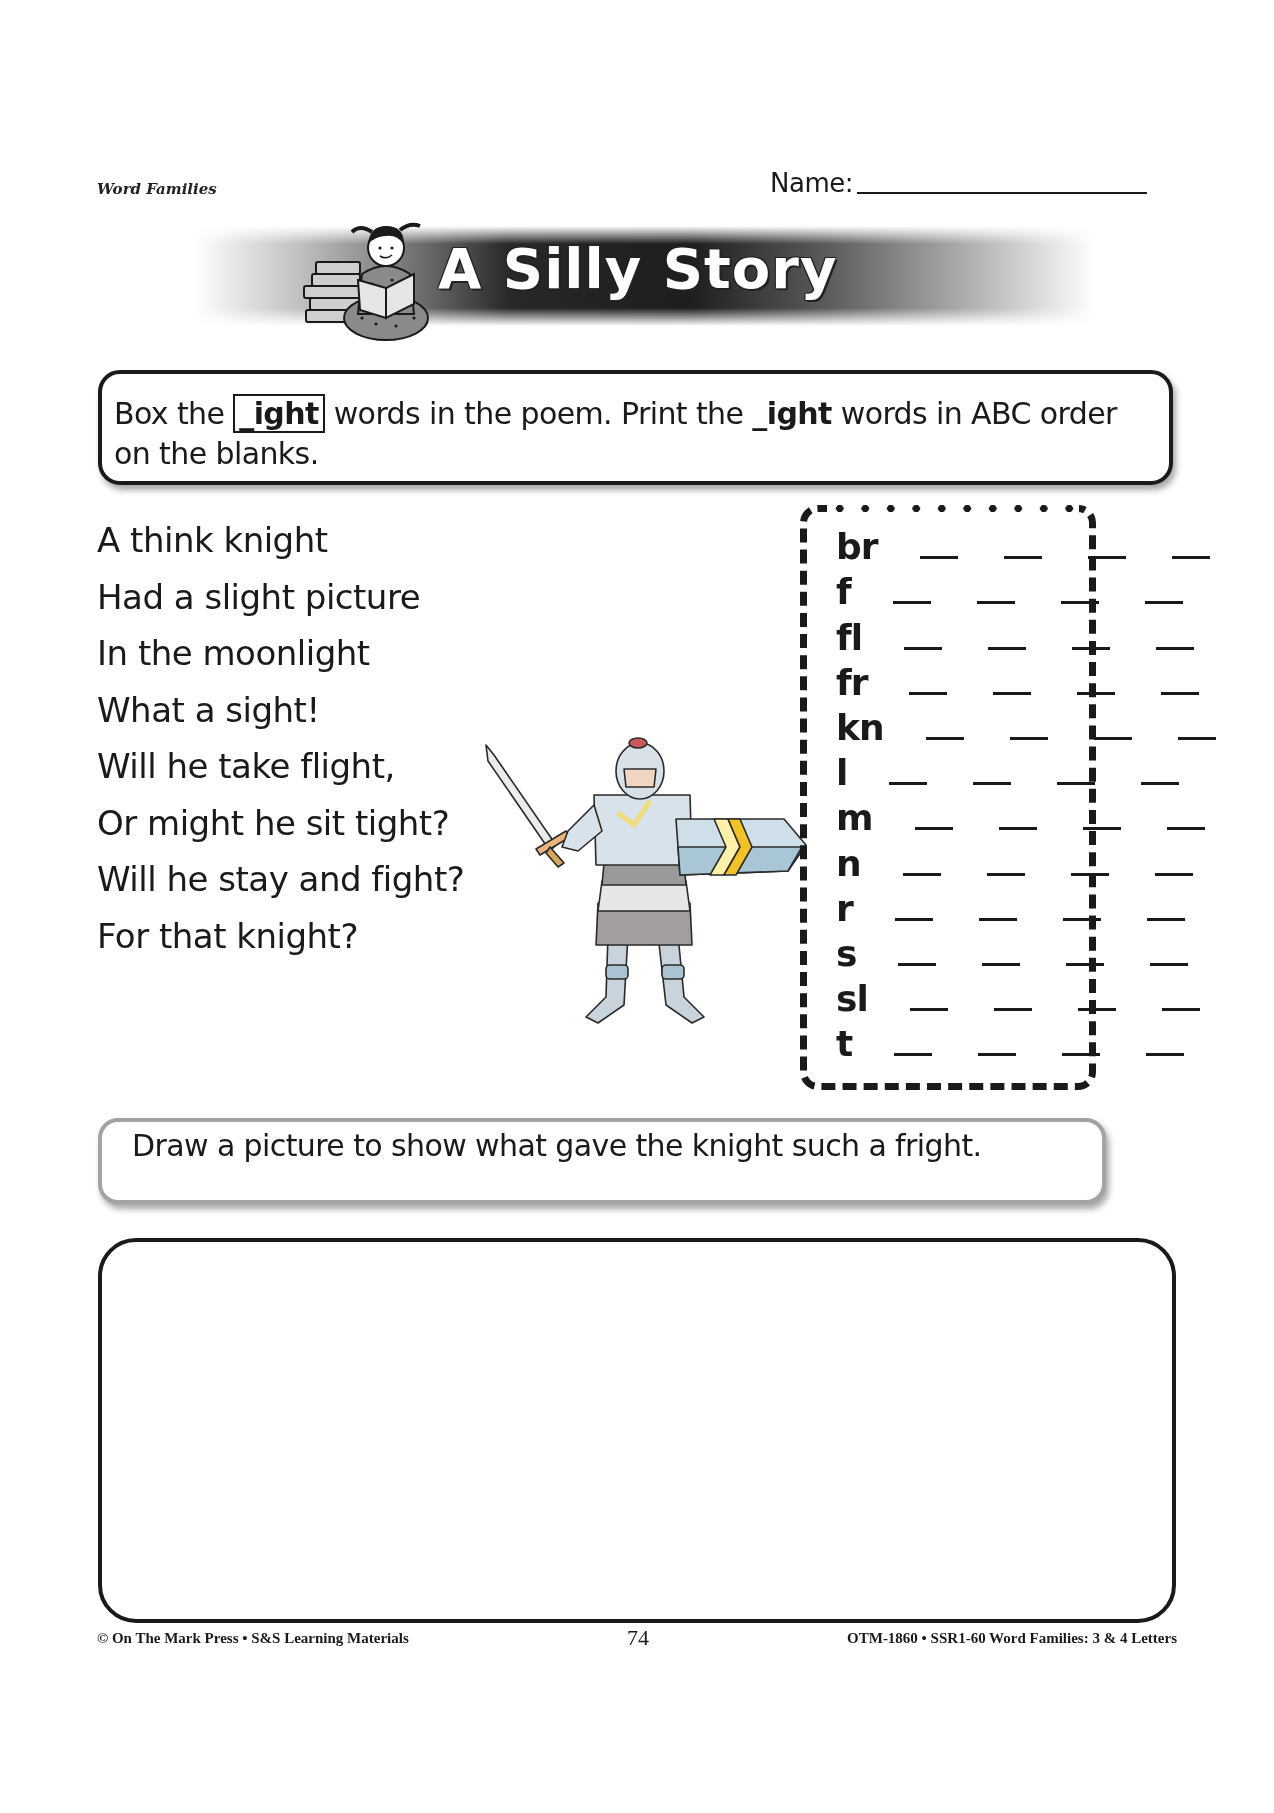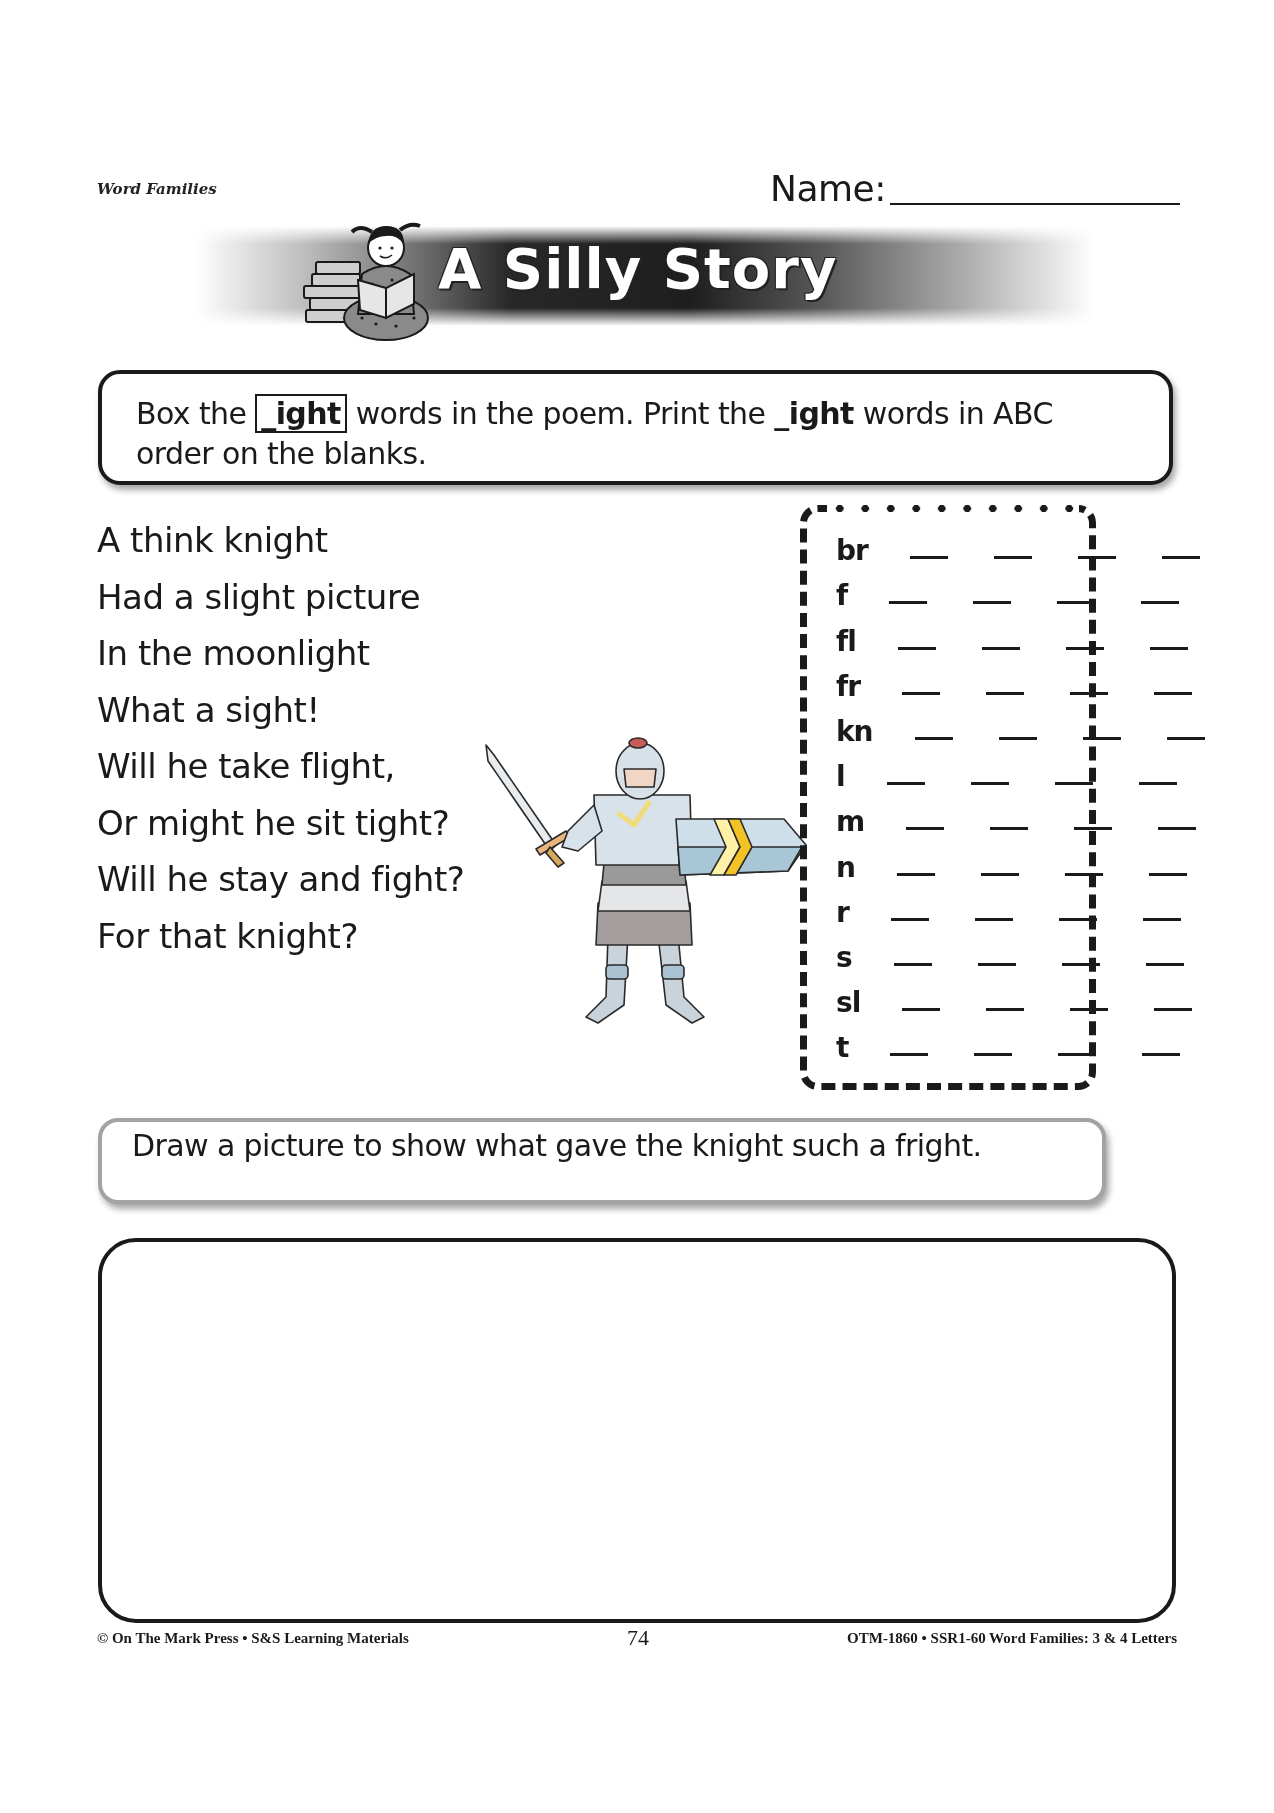--- a/index.html
+++ b/index.html
@@ -7,21 +7,21 @@
     body { position: relative; font-family: "DejaVu Sans", "Liberation Sans", sans-serif; color: #1a1a1a; overflow: hidden; }
 
     .header-left {
       position: absolute; left: 97px; top: 180px;
       font-family: "DejaVu Serif", "Liberation Serif", serif;
       font-weight: bold; font-style: italic; font-size: 15px; color: #222;
     }
     .name-wrap {
       position: absolute; left: 770px; top: 168px; display: flex; align-items: flex-end;
     }
-    .name-label { font-size: 36px; color: #1a1a1a; letter-spacing: -0.5px; text-align: right; }
+    .name-label { font-size: 26px; color: #1a1a1a; letter-spacing: -0.5px; text-align: right; }
     .name-line { width: 290px; height: 2px; background: #1a1a1a; margin-left: 4px; margin-bottom: 4px; }
 
     .title-banner {
       position: absolute; left: 195px; top: 226px; width: 900px; height: 100px;
       background: linear-gradient(to right,
         rgba(255,255,255,1) 0%,
         rgba(190,190,190,1) 12%,
         rgba(110,110,110,1) 25%,
         rgba(40,40,40,1) 35%,
         rgba(30,30,30,1) 55%,
@@ -36,42 +36,42 @@
       font-family: "DejaVu Sans", sans-serif; font-weight: bold; font-size: 56px; color: #ffffff;
       letter-spacing: 1px;
       text-shadow: 2px 2px 0 #222, -1px -1px 0 #222, 1px -1px 0 #222, -1px 1px 0 #222;
     }
     .girl-art { position: absolute; left: 296px; top: 214px; width: 148px; height: 130px; }
 
     .instr-box {
       position: absolute; left: 98px; top: 370px; width: 1075px; height: 115px;
       border: 4px solid #1a1a1a; border-radius: 22px; background: #fff;
       box-shadow: 3px 5px 6px rgba(0,0,0,0.35);
-      padding: 20px 34px; font-size: 30px; line-height: 40px; letter-spacing: -0.6px;
+      padding: 20px 12px; font-size: 30px; line-height: 40px; letter-spacing: -0.6px;
     }
     .boxed-word { border: 2px solid #1a1a1a; padding: 0 4px; font-weight: bold; }
     .bold-word { font-weight: bold; }
 
     .poem { position: absolute; left: 97px; top: 512px; }
     .poem-line { font-size: 34px; line-height: 56.5px; letter-spacing: -0.5px; color: #1a1a1a; white-space: nowrap; }
 
     .knight-art { position: absolute; left: 478px; top: 735px; width: 330px; height: 300px; }
 
     .word-box {
       position: absolute; left: 800px; top: 505px; width: 296px; height: 585px;
       border: 7px dashed #1a1a1a; border-radius: 18px;
     }
     .word-box .top-dots {
       position: absolute; left: 20px; right: 10px; top: -7px; height: 7px;
       background: #fff;
       background-image: radial-gradient(circle, #1a1a1a 3.5px, transparent 4px);
       background-size: 25.5px 7px; background-repeat: repeat-x;
     }
     .word-list { position: absolute; left: 836px; top: 520px; }
-    .word-row { height: 45.2px; display: flex; align-items: flex-end; font-weight: bold; font-size: 28px; line-height: 1; gap: 36px; }
+    .word-row { height: 45.2px; display: flex; align-items: flex-end; font-weight: bold; font-size: 36px; line-height: 1; gap: 36px; }
     .word-prefix { margin-right: 6px; letter-spacing: -1px; }
     .blank { display: inline-block; width: 38px; height: 3px; background: #1a1a1a; margin-right: 10px; margin-bottom: 6px; }
 
     .draw-instr {
       position: absolute; left: 98px; top: 1118px; width: 1008px; height: 86px;
       border: 4px solid #a3a3a3; border-radius: 20px; background: #fff;
       box-shadow: 3px 5px 6px rgba(0,0,0,0.35);
       font-size: 30px; padding: 6px 0 0 30px; letter-spacing: -0.6px;
     }
 

